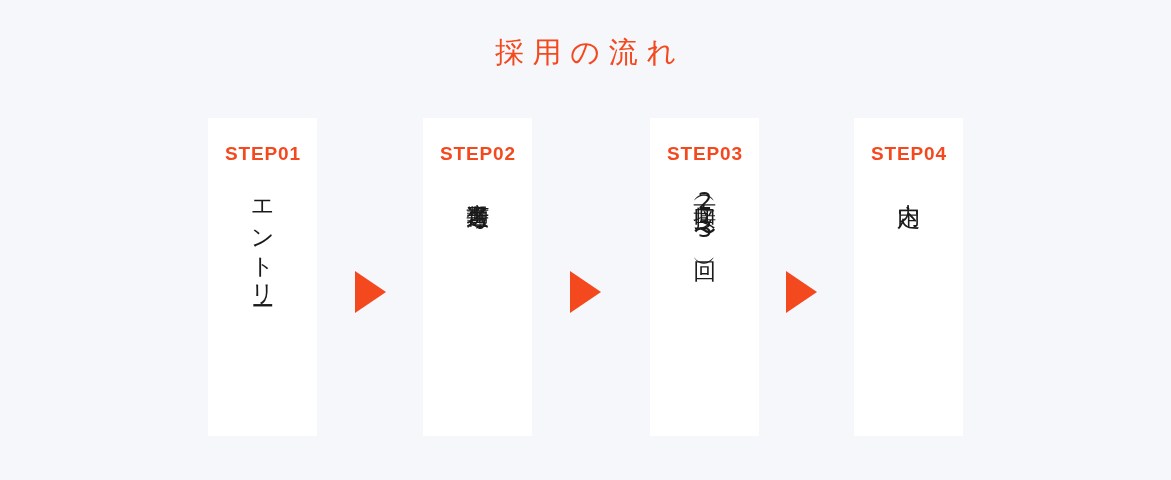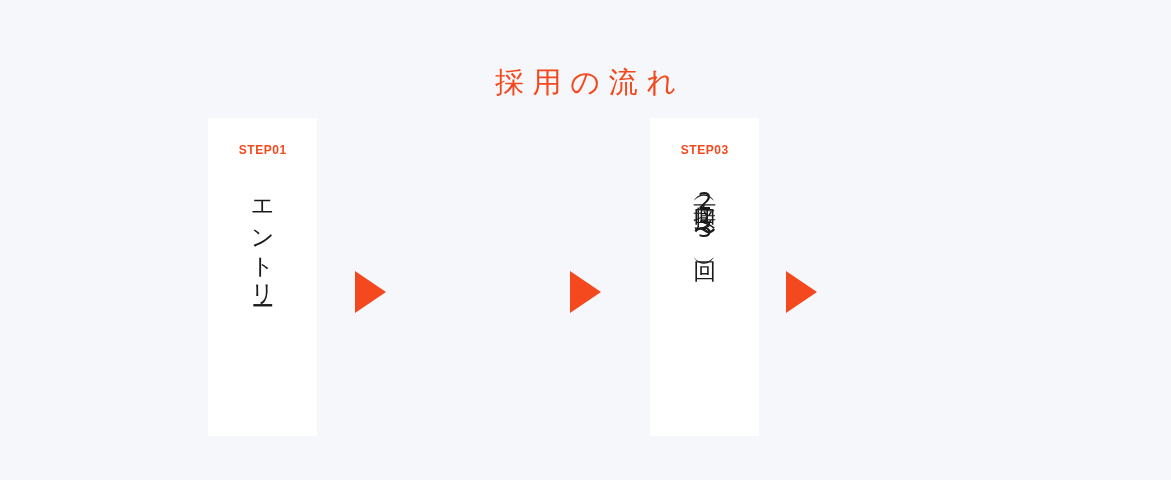--- a/index.html
+++ b/index.html
@@ -31,21 +31,20 @@
     width: 1171px;
     text-align: center;
     color: #f4491e;
     font-size: 29px;
     font-weight: 500;
     letter-spacing: 0.30em;
     text-indent: 0.30em;
     line-height: 1.2;
     white-space: nowrap;
     font-family: "DejaVu Sans", "Liberation Sans", sans-serif;
-    margin-top: 30px;
   }
 
   
   .flow {
     position: absolute;
     top: 118px;
     left: 208px;
     width: 756px;
     height: 318px;
   }
@@ -64,21 +63,21 @@
   .step-card.c2 { left: 442px; }
   .step-card.c3 { left: 646px; }
 
   .step-label {
     position: absolute;
     top: 26px;
     left: 0;
     width: 100%;
     text-align: center;
     color: #f4491e;
-    font-size: 12px;
+    font-size: 19px;
     font-weight: bold;
     letter-spacing: 0.045em;
     text-indent: 0.045em;
     line-height: 1;
     font-family: "Liberation Sans", "DejaVu Sans", sans-serif;
     white-space: nowrap;
   }
 
   .step-body {
     position: absolute;
@@ -128,27 +127,39 @@
 
     <div class="step-card c0">
       <div class="step-label">STEP01</div>
       <div class="step-body">
         <span class="vtext">エントリー</span>
       </div>
     </div>
 
     <div class="arrow a0"></div>
 
+    <div class="step-card c1">
+      <div class="step-label">STEP02</div>
+      <div class="step-body">
+        <span class="vtext">書類選考</span>
+      </div>
+    </div>
 
     <div class="arrow a1"></div>
 
     <div class="step-card c2">
       <div class="step-label">STEP03</div>
       <div class="step-body">
         <span class="vtext">面接（2〜3回）</span>
       </div>
     </div>
 
     <div class="arrow a2"></div>
 
+    <div class="step-card c3">
+      <div class="step-label">STEP04</div>
+      <div class="step-body">
+        <span class="vtext">内定</span>
+      </div>
+    </div>
 
   </div>
 </div>
 
 </body></html>

